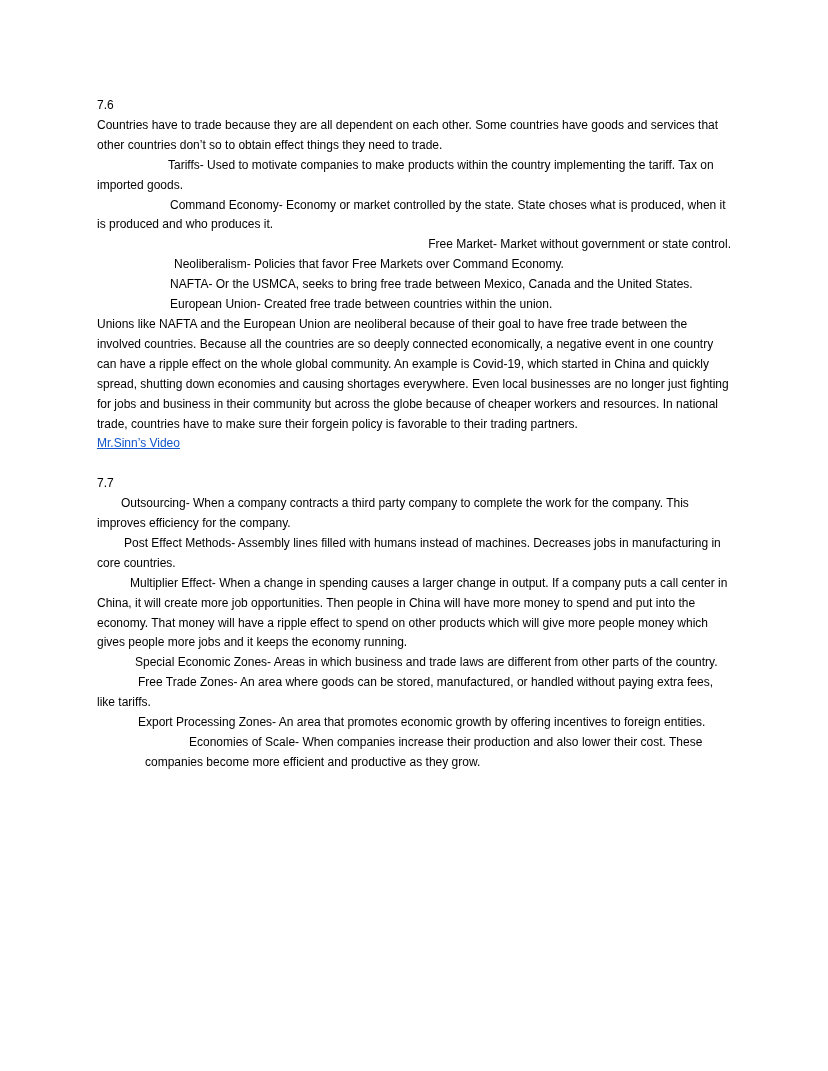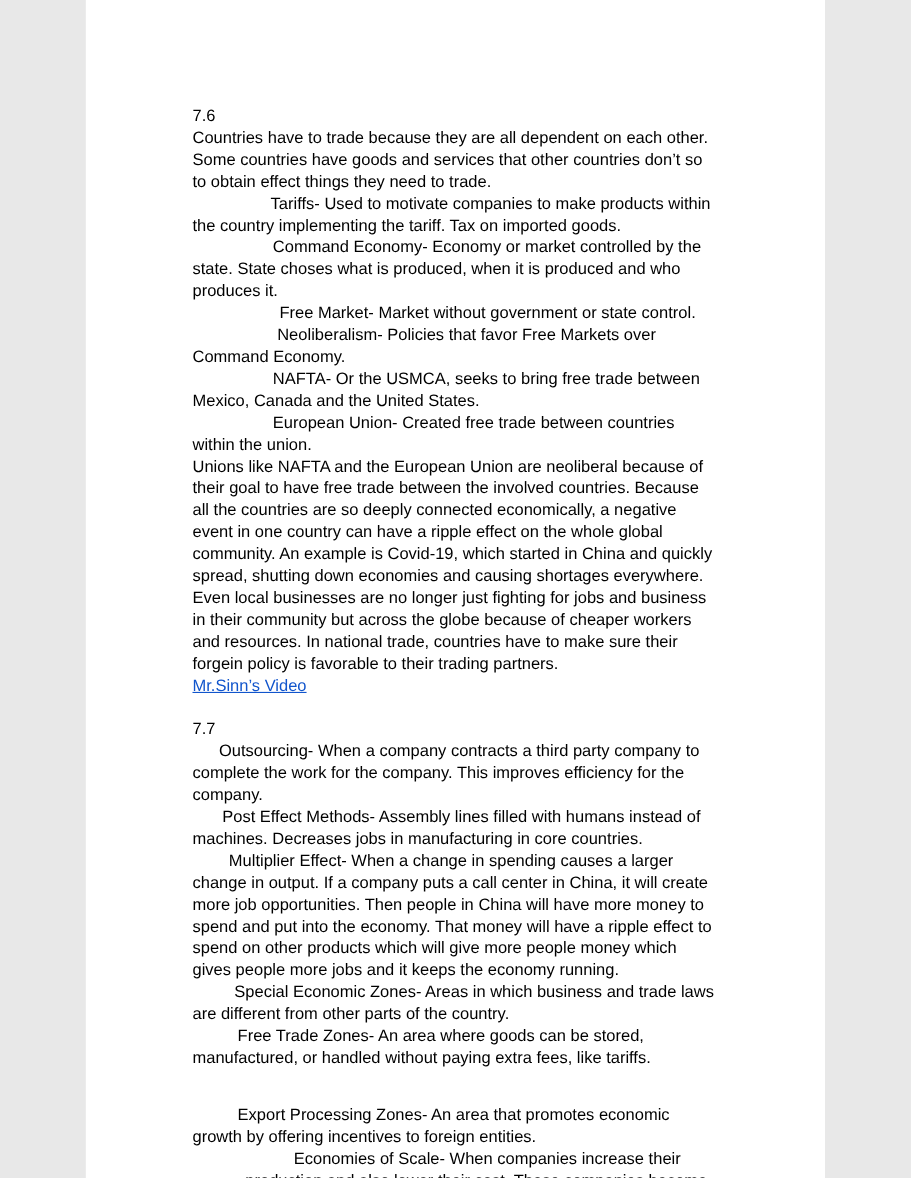--- a/index.html
+++ b/index.html
@@ -3,28 +3,28 @@
 <meta charset="utf-8">
 <style>
   :root{
     --page-bg:#ffffff;
     --text-color:#000000;
     --link-color:#1155cc;
   }
   *{box-sizing:border-box;margin:0;padding:0;}
   html,body{background:#e8e8e8;}
   .page{
-    width:672px;
+    width:828px;
     height:1071px;
     margin:0 auto;
     background:var(--page-bg);
     color:var(--text-color);
     padding:96px 97px 40px 97px;
     font-family:"Liberation Sans","DejaVu Sans",sans-serif;
-    font-size:15px;
+    font-size:12px;
     line-height:19.9px;
     overflow:hidden;
   }
   .para{
     white-space:pre-wrap;
   }
   .heading{
     text-indent:0;
   }
   a.link{
@@ -39,29 +39,29 @@
 </style>
 </head>
 <body>
 
 <div class="page">
   <div>
       <div class="para heading">7.6</div>
       <div class="para" style="text-indent: 0px;">Countries have to trade because they are all dependent on each other. Some countries have goods and services that other countries don’t so to obtain effect things they need to trade.</div>
       <div class="para" style="text-indent: 71px;">Tariffs- Used to motivate companies to make products within the country implementing the tariff. Tax on imported goods.</div>
       <div class="para" style="text-indent: 73px;">Command Economy- Economy or market controlled by the state. State choses what is produced, when it is produced and who produces it.</div>
-      <div class="para" style="text-indent: 79px;">Free Market- Market without government or state control.</div>
+      <div class="para" style="text-indent: 79px; text-align: right;">Free Market- Market without government or state control.</div>
       <div class="para" style="text-indent: 77px;">Neoliberalism- Policies that favor Free Markets over Command Economy.</div>
       <div class="para" style="text-indent: 73px;">NAFTA- Or the USMCA, seeks to bring free trade between Mexico, Canada and the United States.</div>
       <div class="para" style="text-indent: 73px;">European Union- Created free trade between countries within the union.</div>
       <div class="para" style="text-indent: 0px;">Unions like NAFTA and the European Union are neoliberal because of their goal to have free trade between the involved countries. Because all the countries are so deeply connected economically, a negative event in one country can have a ripple effect on the whole global community. An example is Covid-19, which started in China and quickly spread, shutting down economies and causing shortages everywhere. Even local businesses are no longer just fighting for jobs and business in their community but across the globe because of cheaper workers and resources. In national trade, countries have to make sure their forgein policy is favorable to their trading partners.</div>
       <a class="para link" href="#">Mr.Sinn’s Video</a>
       <div class="para spacer"></div>
       <div class="para heading">7.7</div>
       <div class="para" style="text-indent: 24px;">Outsourcing- When a company contracts a third party company to complete the work for the company. This improves efficiency for the company.</div>
       <div class="para" style="text-indent: 27px;">Post Effect Methods- Assembly lines filled with humans instead of machines. Decreases jobs in manufacturing in core countries.</div>
       <div class="para" style="text-indent: 33px;">Multiplier Effect- When a change in spending causes a larger change in output. If a company puts a call center in China, it will create more job opportunities. Then people in China will have more money to spend and put into the economy. That money will have a ripple effect to spend on other products which will give more people money which gives people more jobs and it keeps the economy running.</div>
       <div class="para" style="text-indent: 38px;">Special Economic Zones- Areas in which business and trade laws are different from other parts of the country.</div>
       <div class="para" style="text-indent: 41px;">Free Trade Zones- An area where goods can be stored, manufactured, or handled without paying extra fees, like tariffs.</div>
-      <div class="para" style="text-indent: 41px; margin-top: 32px;">Export Processing Zones- An area that promotes economic growth by offering incentives to foreign entities.</div>
+      <div class="para" style="text-indent: 41px;">Export Processing Zones- An area that promotes economic growth by offering incentives to foreign entities.</div>
       <div class="para" style="text-indent: 44px; margin-left: 48px;">Economies of Scale- When companies increase their production and also lower their cost. These companies become more efficient and productive as they grow.</div>
     </div>
 </div>
 
 </body></html>

